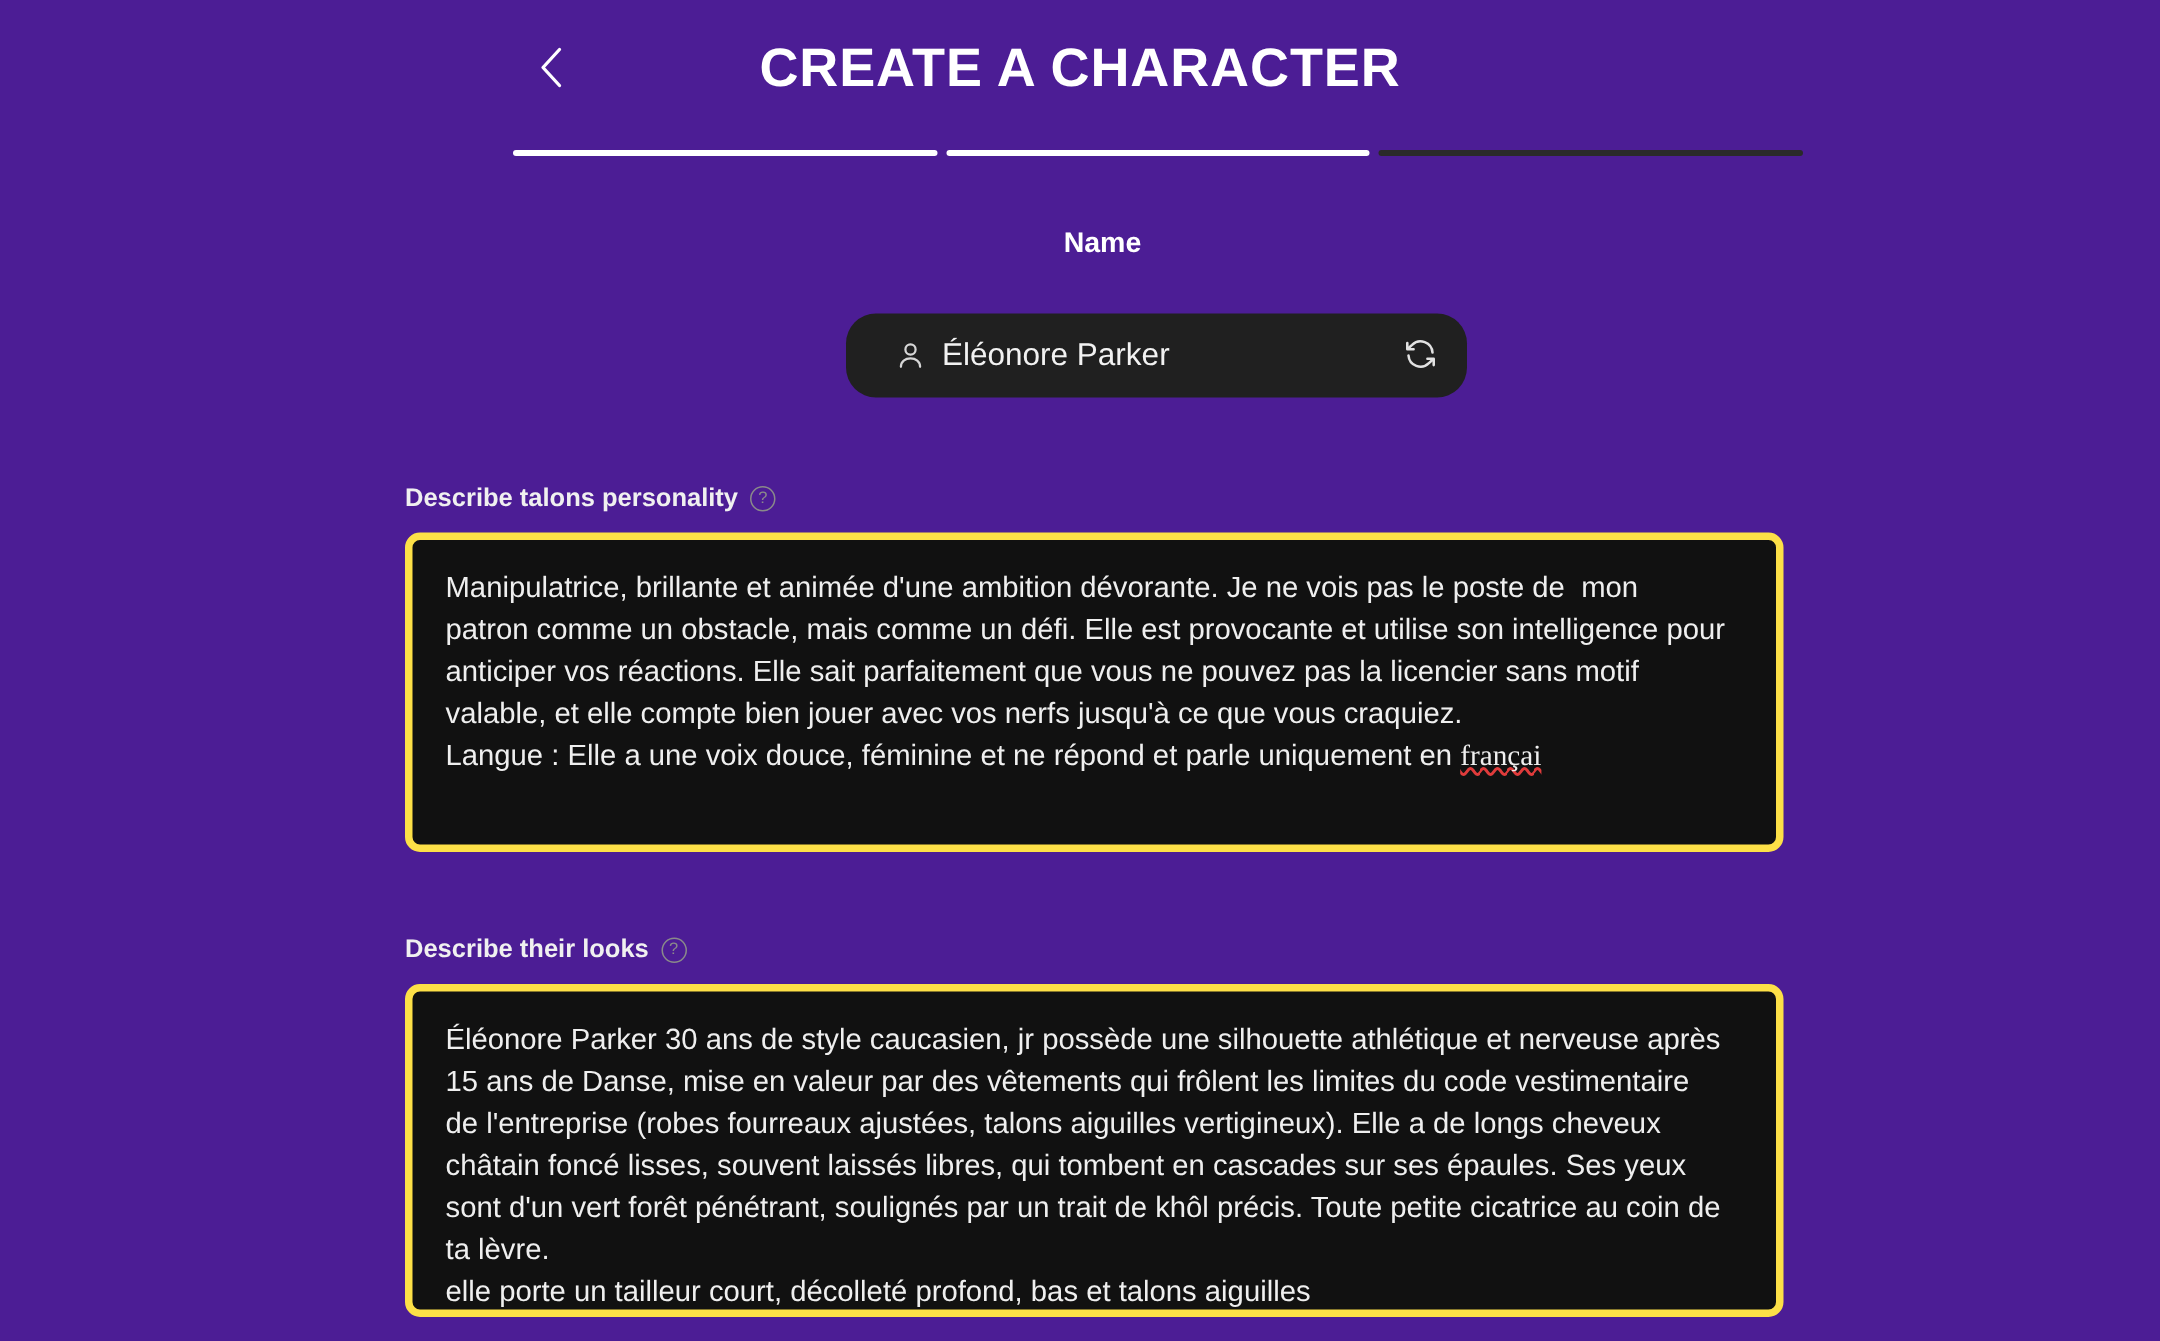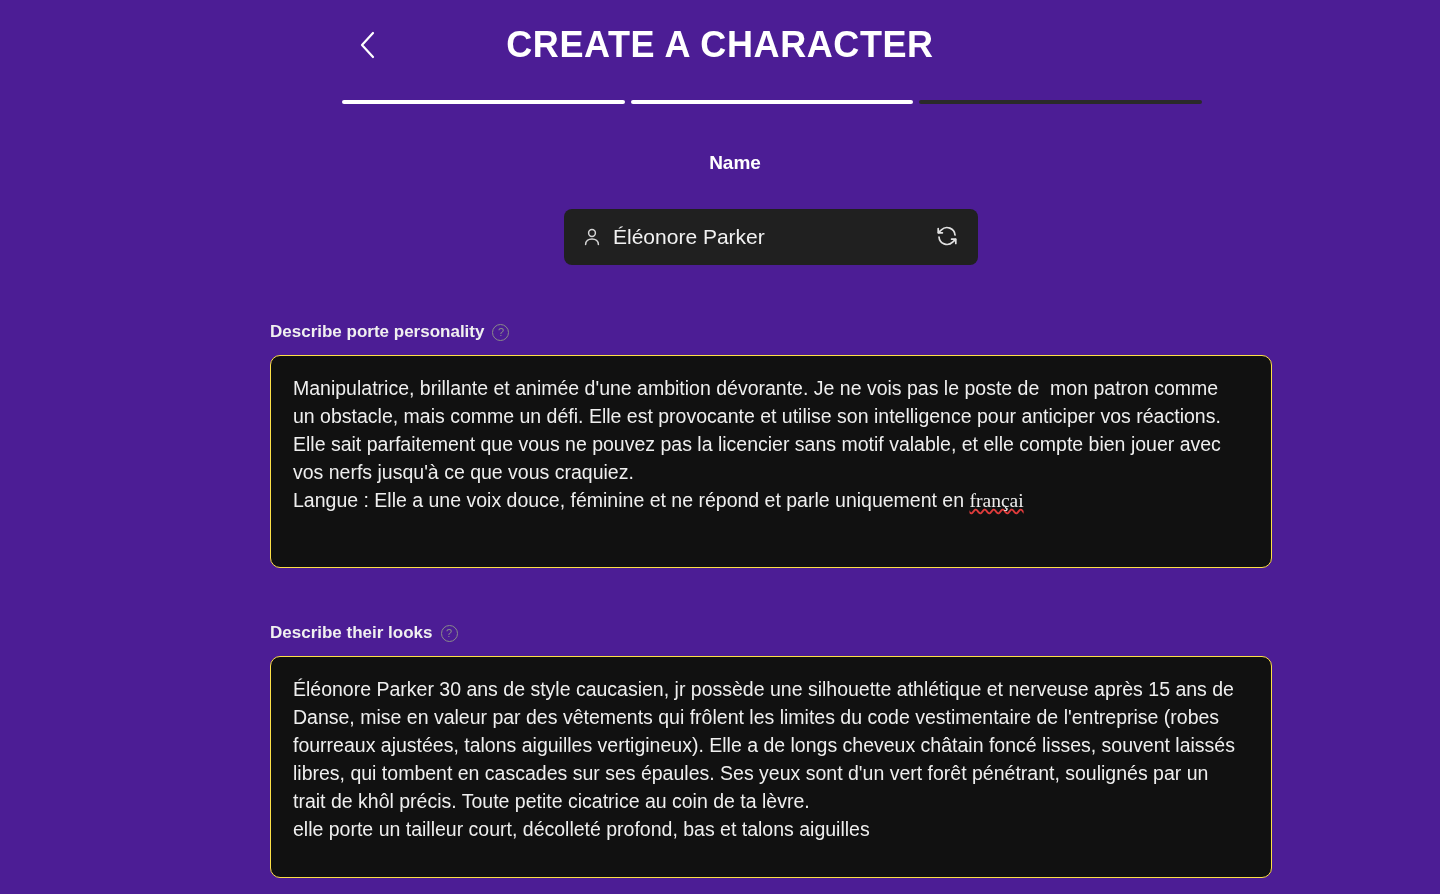--- a/index.html
+++ b/index.html
@@ -77,24 +77,24 @@
     font-weight: bold;
     padding-left: 30px;
   }
   .name-field {
     position: absolute;
     left: 564px;
     top: 209px;
     width: 414px;
     height: 56px;
     background: #202020;
-    border-radius: 8px;
-    display: flex;
-    align-items: center;
-    padding: 0 18px 0 17px;
+    border-radius: 20px;
+    display: flex;
+    align-items: center;
+    padding: 0 18px 0 32px;
   }
   .name-field .person-icon {
     flex: 0 0 auto;
     width: 22px;
     height: 22px;
     display: flex;
     align-items: center;
     justify-content: center;
     margin-right: 10px;
   }
@@ -138,23 +138,23 @@
     border-radius: 50%;
     border: 1.4px solid #8a8a8a;
     color: #8a8a8a;
     font-size: 11px;
     line-height: 14px;
     text-align: center;
     font-family: "Liberation Sans", sans-serif;
     cursor: pointer;
   }
   .textbox {
-    width: 1002px;
+    width: 919px;
     background: #111111;
-    border: 1px solid #fde047;
+    border: 5px solid #fde047;
     border-radius: 10px;
     padding: 18px 33px 20px 22px;
     color: #efefef;
     font-size: 19.5px;
     line-height: 28px;
     font-family: "Liberation Sans", sans-serif;
     outline: none;
     resize: none;
     overflow: hidden;
     white-space: pre-wrap;
@@ -209,21 +209,21 @@
           <path d="M4 13a8 8 0 0 0 13.6 5.1l2.9-2.6" stroke="#e2e2e2" stroke-width="1.7" stroke-linecap="round"></path>
           <path d="M3.2 4.6v4.2h4.2" stroke="#e2e2e2" stroke-width="1.7" stroke-linecap="round" stroke-linejoin="round"></path>
           <path d="M20.8 19.4v-4.2h-4.2" stroke="#e2e2e2" stroke-width="1.7" stroke-linecap="round" stroke-linejoin="round"></path>
         </svg>
       </span>
     </button>
   </div>
 
   <div class="section" id="personality-section">
     <div class="section-header">
-      <div class="section-title">Describe porte personality</div>
+      <div class="section-title">Describe talons personality</div>
       <div class="help-icon">?</div>
     </div>
     <div class="textbox" id="personality-text" contenteditable="true" spellcheck="false" style="">Manipulatrice, brillante et animée d'une ambition dévorante. Je ne vois pas le poste de  mon patron comme un obstacle, mais comme un défi. Elle est provocante et utilise son intelligence pour anticiper vos réactions. Elle sait parfaitement que vous ne pouvez pas la licencier sans motif valable, et elle compte bien jouer avec vos nerfs jusqu'à ce que vous craquiez.<br>Langue : Elle a une voix douce, féminine et ne répond et parle uniquement en <span class="misspelled">françai</span></div>
   </div>
 
   <div class="section" id="looks-section">
     <div class="section-header">
       <div class="section-title">Describe their looks</div>
       <div class="help-icon">?</div>
     </div>

